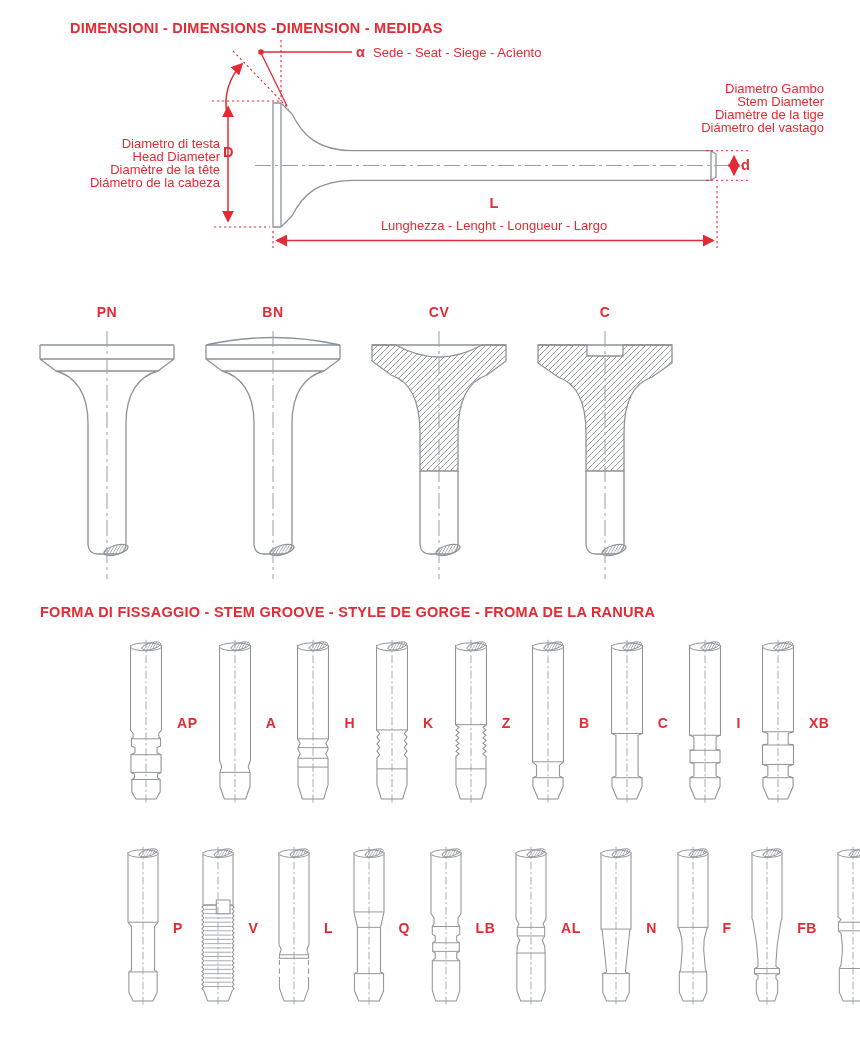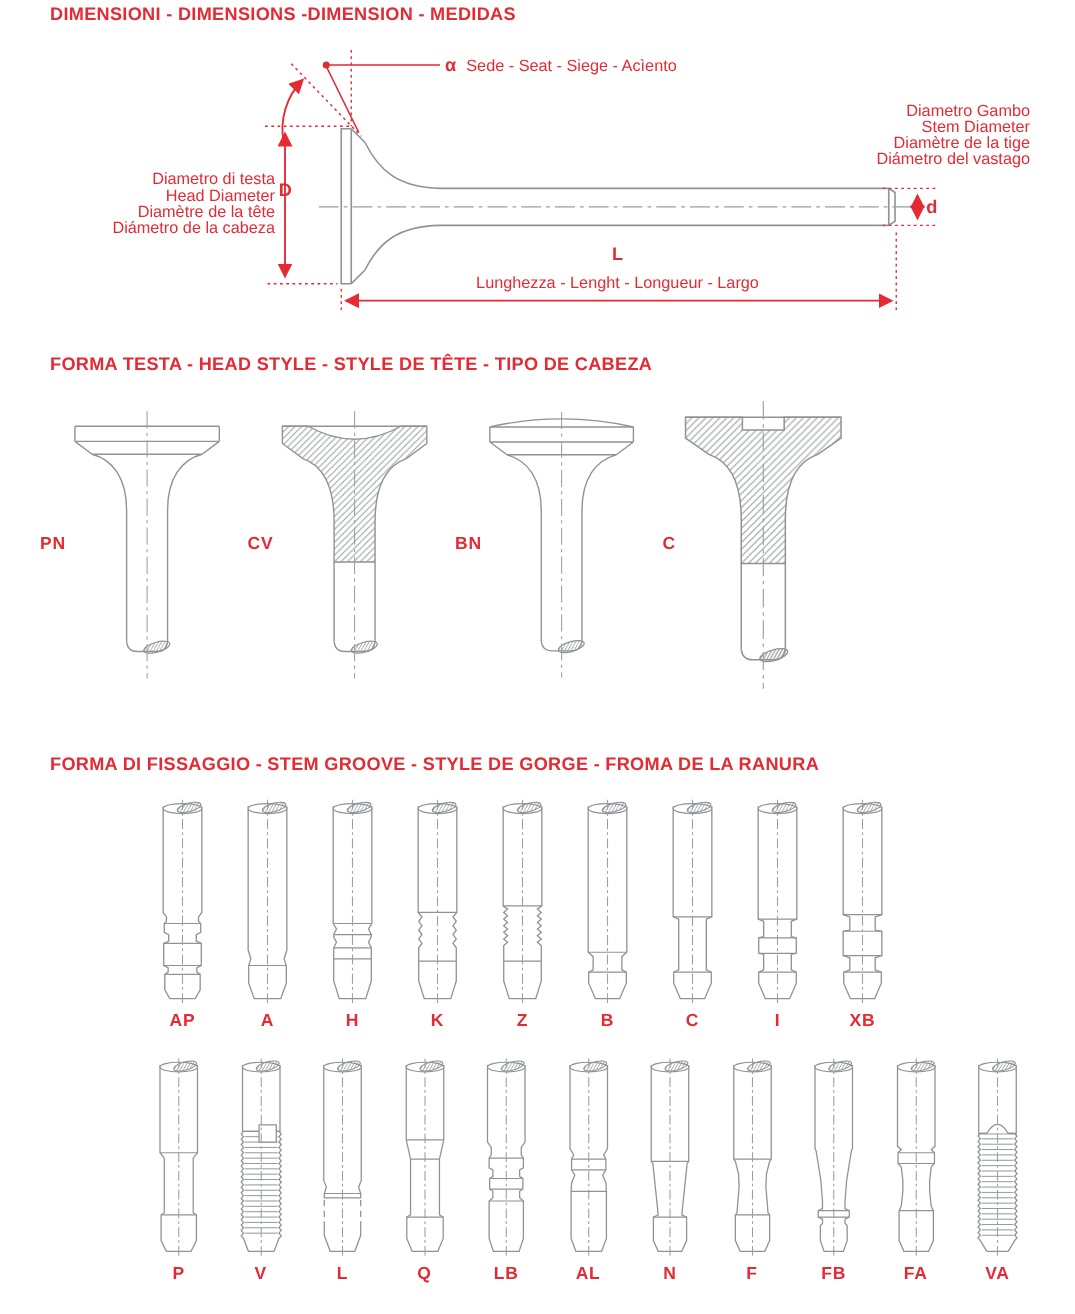--- a/index.html
+++ b/index.html
@@ -1,41 +1,41 @@
 <!DOCTYPE html>
 <html><head>
 <meta charset="utf-8">
 <style>
   html,body{margin:0;padding:0;background:#fff;}
   .page{position:relative;width:860px;height:1051px;background:#fff;overflow:hidden;
         font-family:"Liberation Sans",sans-serif;}
   .sec-title{position:absolute;left:40px;color:#e42a33;font-weight:bold;font-size:14.5px;
              letter-spacing:.25px;white-space:nowrap;}
-  #title1{top:4px;}
+  #title1{top:20px;margin-left:30px;}
   #title2{top:284px;}
   #title3{top:604px;text-align:right;}
   svg{display:block;}
   .g{stroke:#8e9397;stroke-width:1.3;fill:none;}
   .cl{stroke:#9aa0a4;stroke-width:1;fill:none;stroke-dasharray:16 4 3 4;}
   .rdot{stroke:#e42a33;stroke-width:1.1;fill:none;stroke-dasharray:2.2 2.8;}
   .rarr{stroke:#e42a33;stroke-width:1.5;fill:none;}
   .rln{stroke:#e42a33;stroke-width:1.3;fill:none;}
   text{fill:#e42a33;}
   .t13{font-size:13px;}
   .tb14{font-size:14.5px;font-weight:bold;}
   #fig1{position:absolute;top:30px;left:0;}
   #heads{position:absolute;top:304px;left:0;width:860px;display:flex;padding-left:32px;
          gap:16px;box-sizing:border-box;}
-  .head-col{display:flex;align-items:center;width:150px;}
+  .head-col{display:flex;flex-direction:column;align-items:center;width:150px;}
   .code{color:#e42a33;font-weight:bold;font-size:14px;text-align:center;margin-top:2px;
         letter-spacing:.6px;}
   .head-col .code{margin:0 0 3px 0;}
   #row1{position:absolute;top:638px;left:0;display:flex;gap:6px;padding-left:115px;}
   #row2{position:absolute;top:845px;left:0;display:flex;gap:5.5px;padding-left:113px;}
-  .stem-col{display:flex;flex-direction:column;align-items:center;}
+  .stem-col{display:flex;align-items:center;}
 </style>
 </head>
 <body>
 
 <svg width="0" height="0" style="position:absolute" aria-hidden="true">
   <defs>
     <pattern id="hatch" patternUnits="userSpaceOnUse" width="6" height="6">
       <path d="M-1,7 L7,-1 M-2,2 L2,-2 M4,8 L8,4" stroke="#9aa0a4" stroke-width="1"></path>
     </pattern>
     <pattern id="hatchS" patternUnits="userSpaceOnUse" width="3.6" height="3.6">
@@ -82,42 +82,28 @@
     <text class="t13" text-anchor="end" x="824" y="92.5">Diametro Gambo</text>
     <text class="t13" text-anchor="end" x="824" y="105.5">Stem Diameter</text>
     <text class="t13" text-anchor="end" x="824" y="118.5">Diamètre de la tige</text>
     <text class="t13" text-anchor="end" x="824" y="131.5">Diámetro del vastago</text>
     <text class="tb14" x="741" y="170">d</text>
 
     <text class="tb14" text-anchor="middle" x="494" y="208">L</text>
     <text class="t13" text-anchor="middle" x="494" y="230">Lunghezza - Lenght - Longueur - Largo</text>
   </svg>
 
-  <div class="sec-title" id="title2">FORMA TESTA - HEAD STYLE - STYLE DE TÊTE - TIPO DE CABEZA</div>
 
   <div id="heads">
 
     <div class="head-col">
       <div class="code">PN</div>
       <svg width="150" height="262" viewBox="0 0 150 262">
         <path class="g" d="M8,22 H142 M8,36 H142 M8,22 V36 M142,22 V36 M8,36 L24,48 M142,36 L126,48 M24,48 H126
                            M24,48 C43,53 56,70 56,100 V222 M126,48 C107,53 94,70 94,100 V222"></path>
-        <path class="g" d="M56,222 Q57,231 66,231 H84 Q93,231 94,222"></path>
-        <g transform="rotate(-16 84 227)">
-            <ellipse cx="84" cy="227" rx="12.5" ry="4.6" fill="url(#hatchS)" stroke="#8e9397" stroke-width="1.1"></ellipse>
-          </g>
-        <line class="cl" x1="75" y1="8" x2="75" y2="256"></line>
-      </svg>
-    </div>
-
-    <div class="head-col">
-      <div class="code">CV</div>
-      <svg width="150" height="262" viewBox="0 0 150 262">
-        <path d="M8,22 H32 Q75,46 118,22 H142 V38 L123,52 C105,58 94,77 94,110 V148 H56 V110 C56,77 45,58 27,52 L8,38 Z" fill="url(#hatch)" stroke="#8e9397" stroke-width="1.3"></path>
-        <path class="g" d="M8,22 H142 M56,148 V222 M94,148 V222"></path>
         <path class="g" d="M56,222 Q57,231 66,231 H84 Q93,231 94,222"></path>
         <g transform="rotate(-16 84 227)">
             <ellipse cx="84" cy="227" rx="12.5" ry="4.6" fill="url(#hatchS)" stroke="#8e9397" stroke-width="1.1"></ellipse>
           </g>
         <line class="cl" x1="75" y1="8" x2="75" y2="256"></line>
       </svg>
     </div>
 
     <div class="head-col">
       <div class="code">BN</div>
@@ -127,20 +113,33 @@
                            M24,48 C43,53 56,70 56,100 V222 M126,48 C107,53 94,70 94,100 V222"></path>
         <path class="g" d="M56,222 Q57,231 66,231 H84 Q93,231 94,222"></path>
         <g transform="rotate(-16 84 227)">
             <ellipse cx="84" cy="227" rx="12.5" ry="4.6" fill="url(#hatchS)" stroke="#8e9397" stroke-width="1.1"></ellipse>
           </g>
         <line class="cl" x1="75" y1="8" x2="75" y2="256"></line>
       </svg>
     </div>
 
     <div class="head-col">
+      <div class="code">CV</div>
+      <svg width="150" height="262" viewBox="0 0 150 262">
+        <path d="M8,22 H32 Q75,46 118,22 H142 V38 L123,52 C105,58 94,77 94,110 V148 H56 V110 C56,77 45,58 27,52 L8,38 Z" fill="url(#hatch)" stroke="#8e9397" stroke-width="1.3"></path>
+        <path class="g" d="M8,22 H142 M56,148 V222 M94,148 V222"></path>
+        <path class="g" d="M56,222 Q57,231 66,231 H84 Q93,231 94,222"></path>
+        <g transform="rotate(-16 84 227)">
+            <ellipse cx="84" cy="227" rx="12.5" ry="4.6" fill="url(#hatchS)" stroke="#8e9397" stroke-width="1.1"></ellipse>
+          </g>
+        <line class="cl" x1="75" y1="8" x2="75" y2="256"></line>
+      </svg>
+    </div>
+
+    <div class="head-col">
       <div class="code">C</div>
       <svg width="150" height="262" viewBox="0 0 150 262">
         <path d="M8,22 H57 V33 H93 V22 H142 V40 L122,54 C104,60 94,78 94,110 V148 H56 V110 C56,78 46,60 28,54 L8,40 Z" fill="url(#hatch)" stroke="#8e9397" stroke-width="1.3"></path>
         <path class="g" d="M8,22 H142 M56,148 V222 M94,148 V222"></path>
         <path class="g" d="M56,222 Q57,231 66,231 H84 Q93,231 94,222"></path>
         <g transform="rotate(-16 84 227)">
             <ellipse cx="84" cy="227" rx="12.5" ry="4.6" fill="url(#hatchS)" stroke="#8e9397" stroke-width="1.1"></ellipse>
           </g>
         <line class="cl" x1="75" y1="8" x2="75" y2="256"></line>
       </svg>

